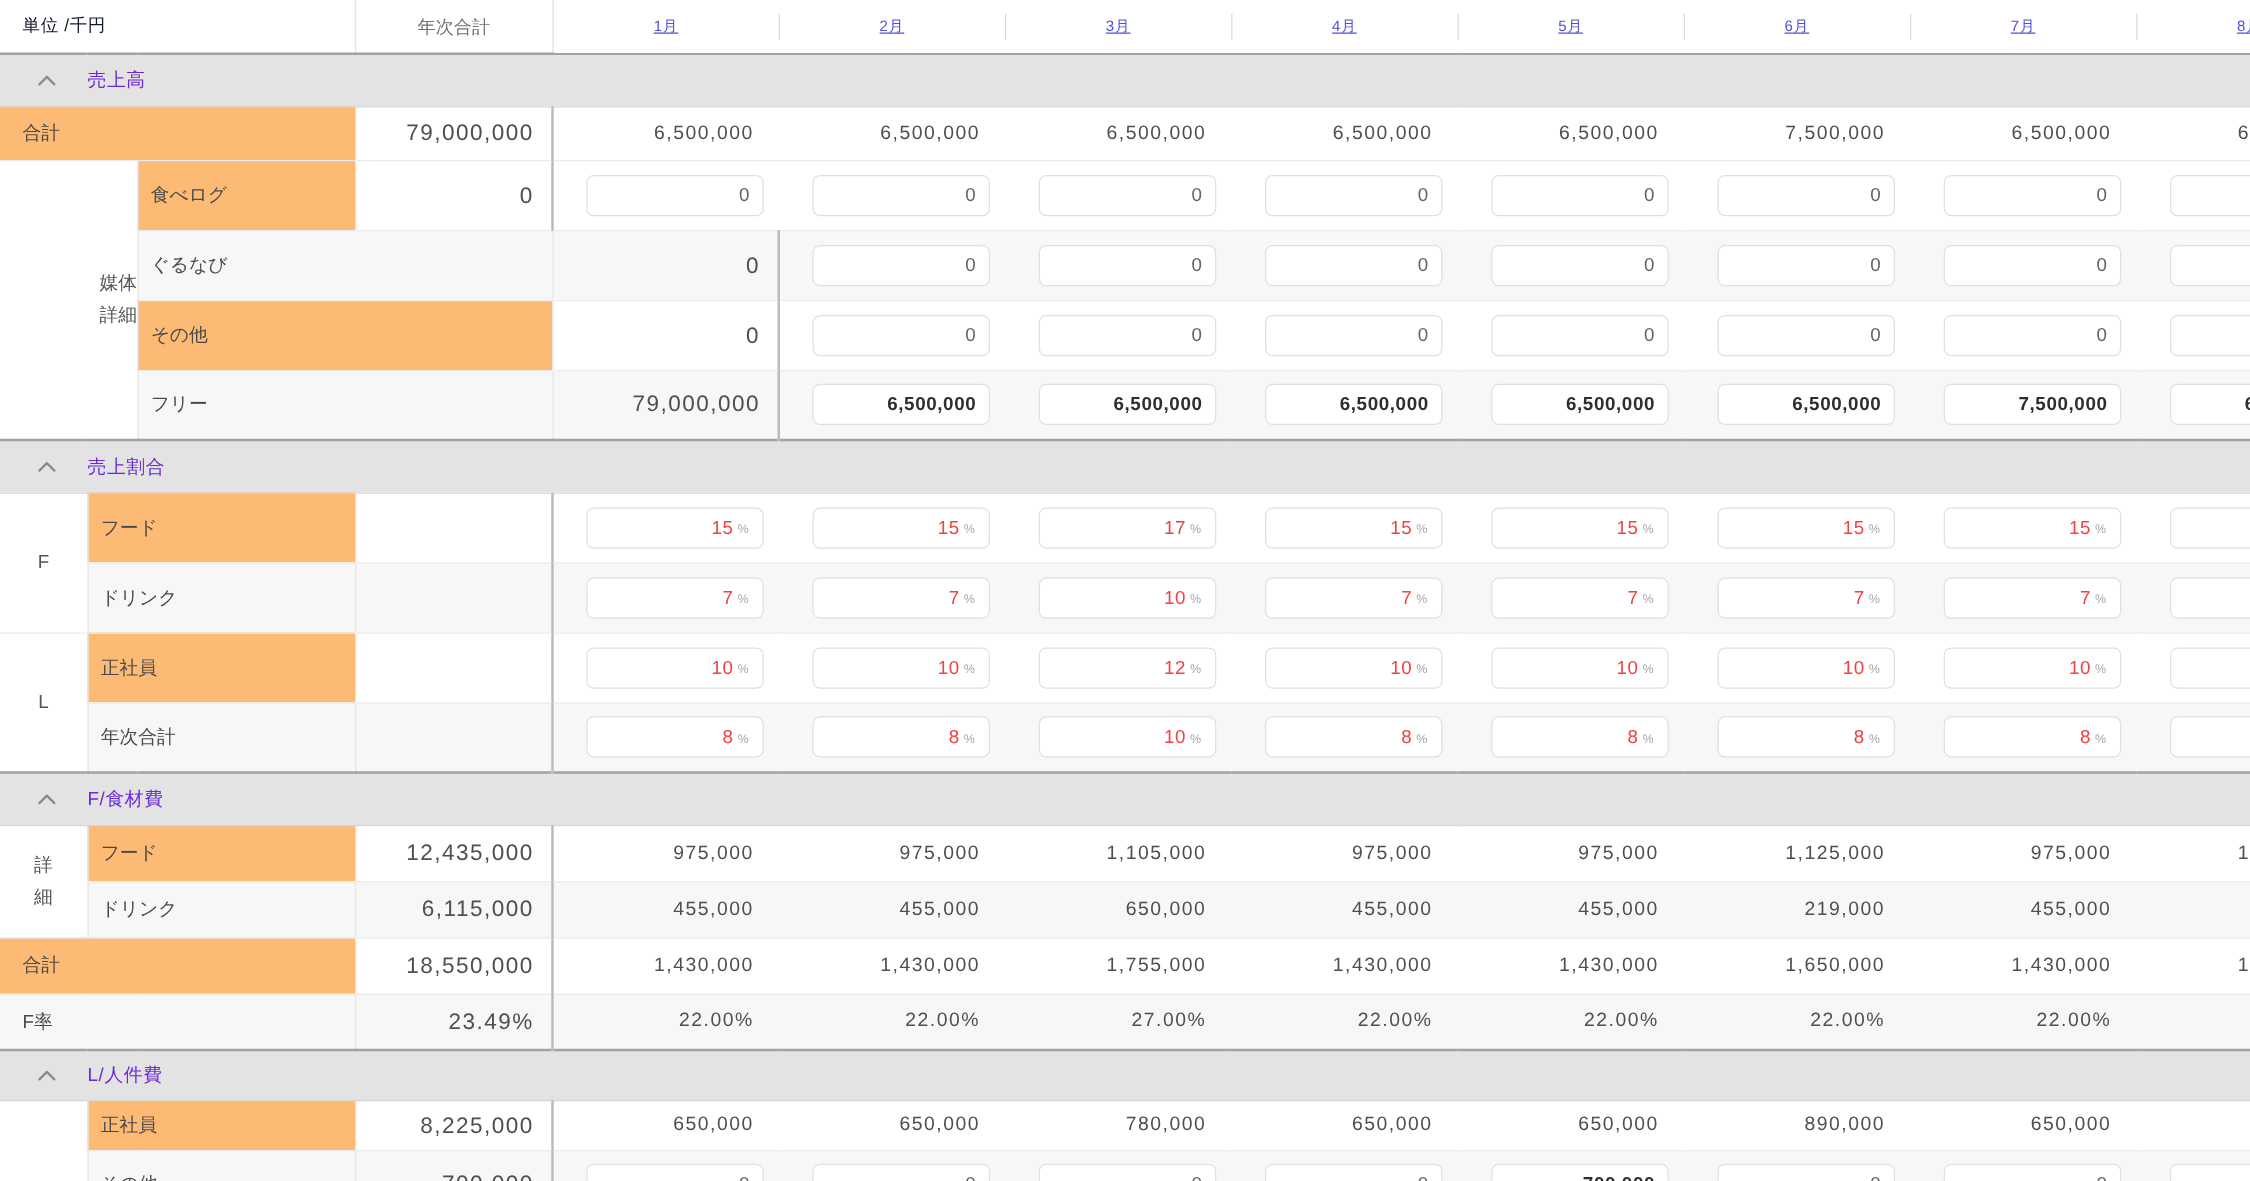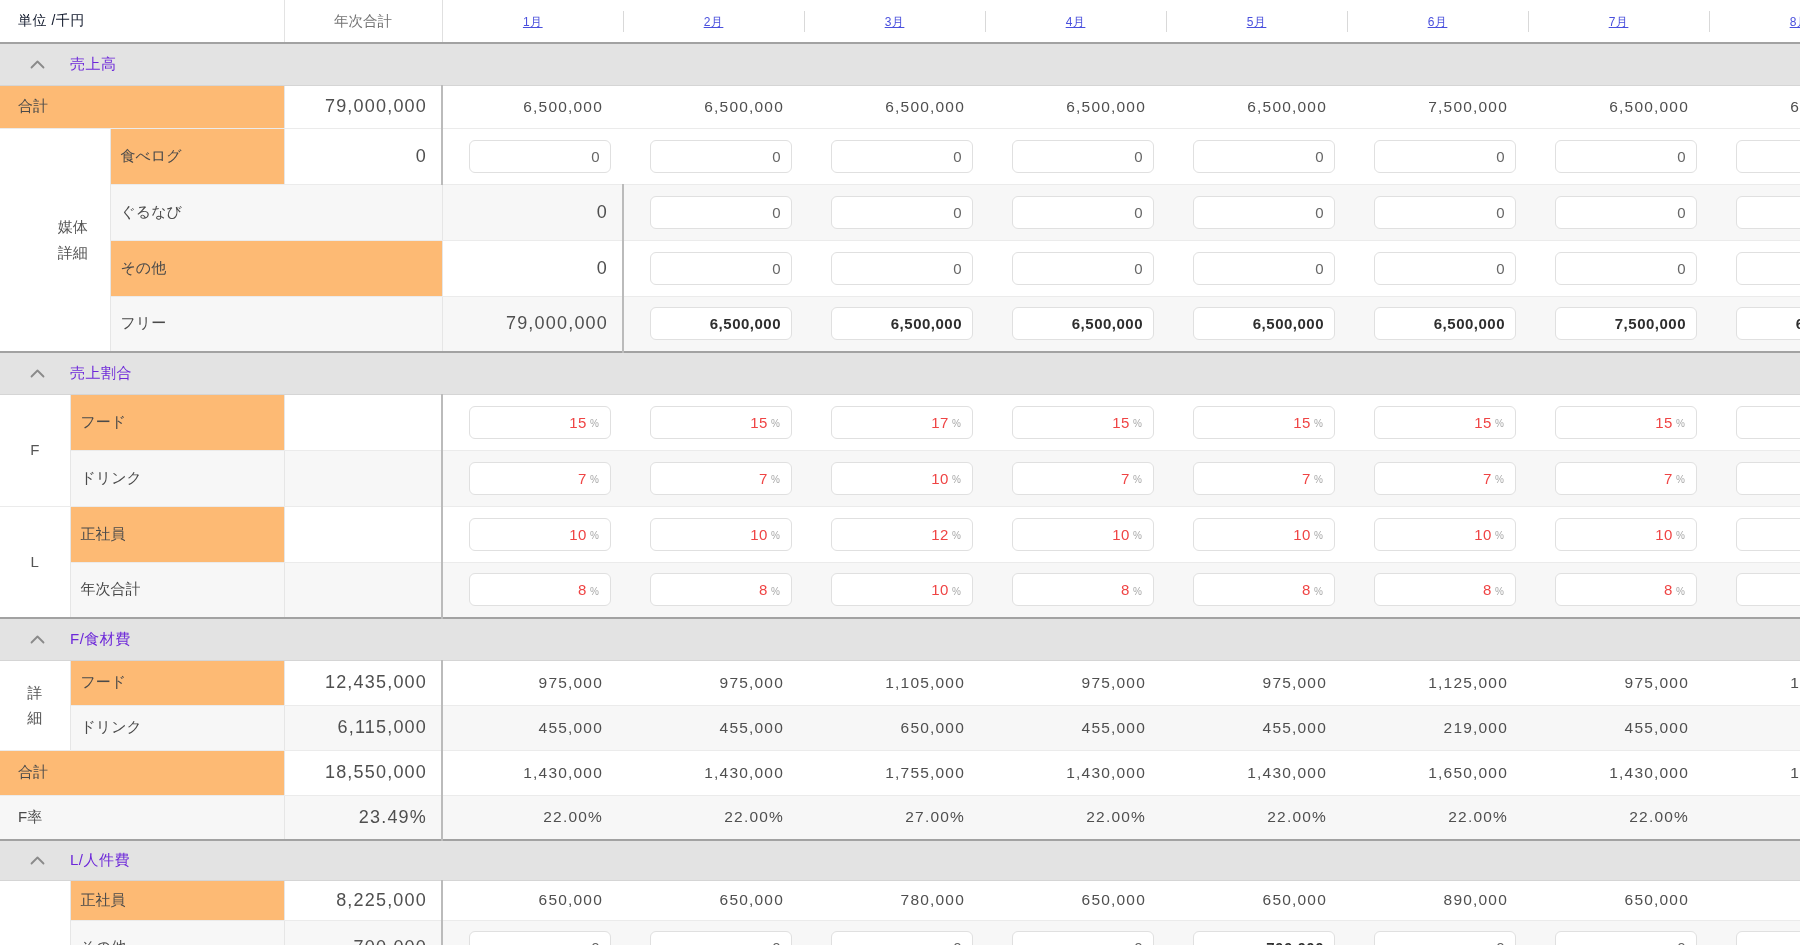--- a/index.html
+++ b/index.html
@@ -24,21 +24,21 @@
   tr.bar td{background:var(--barbg);border-top:2px solid var(--bartop);border-bottom:1px solid #d5d5d5;}
   .bar-inner{display:flex;align-items:center;padding-left:30px;gap:25px;}
   .chev{background:none;border:none;padding:0;margin:0;display:flex;align-items:center;cursor:pointer;}
   .bar-title{font-size:15px;font-weight:400;color:#6d28d9;letter-spacing:0.5px;}
 
   
   tr.r td{border-bottom:1px solid var(--line);}
   tr.r.sh td{background:var(--shade);}
   td.c-group{border-right:1px solid #e6e6e6;background:#fff !important;}
   .group-text{white-space:pre-line;color:#555;font-size:15px;line-height:1.7;}
-  td.c-group.wide .group-text{padding-left:36px;text-align:center;}
+  td.c-group.wide .group-text{padding-left:36px;text-align:right;}
   td.c-group.narrow{text-align:center;}
   td.c-label{padding-left:10px;color:#4a4a4a;font-size:15px;background:#fdba74;}
   td.c-label.standalone{padding-left:18px;}
   td.c-annual{text-align:right;padding-right:14px;border-left:1px solid #e6e6e6;border-right:2px solid var(--strong);
     color:#4f4f4f;font-size:18px;letter-spacing:1.2px;background:#fff;}
   td.c-val{text-align:right;padding-right:20px;color:#4f4f4f;font-size:15.5px;letter-spacing:1.2px;background:#fff;}
 
   
   .box{display:inline-flex;align-items:center;justify-content:flex-end;width:142px;height:33px;background:#fff;
     border:1px solid var(--inbord);border-radius:6px;box-sizing:border-box;padding-right:10px;margin-right:-8px;

